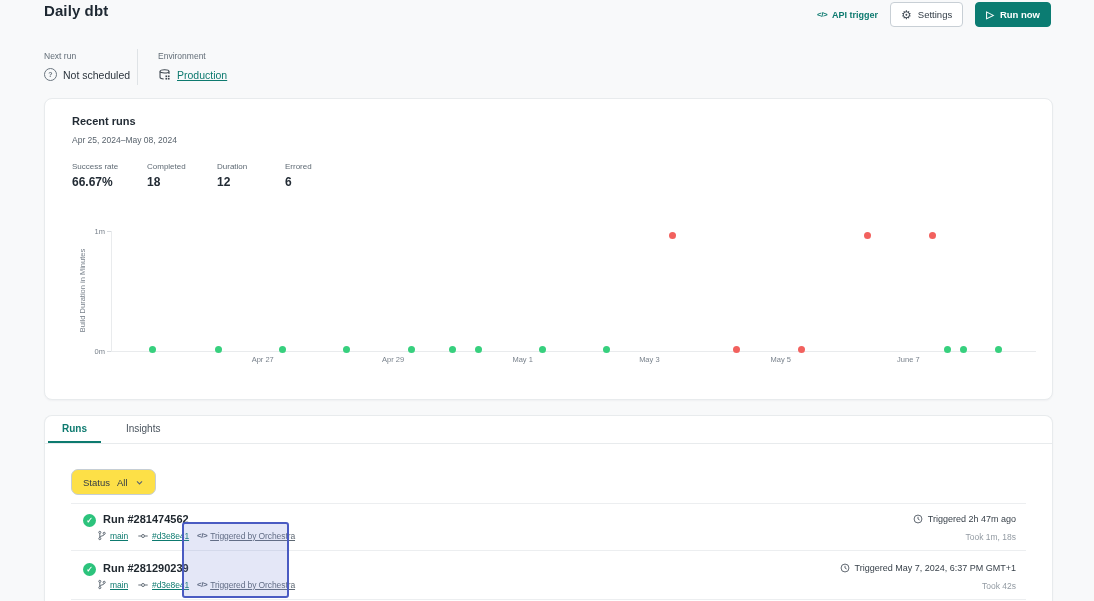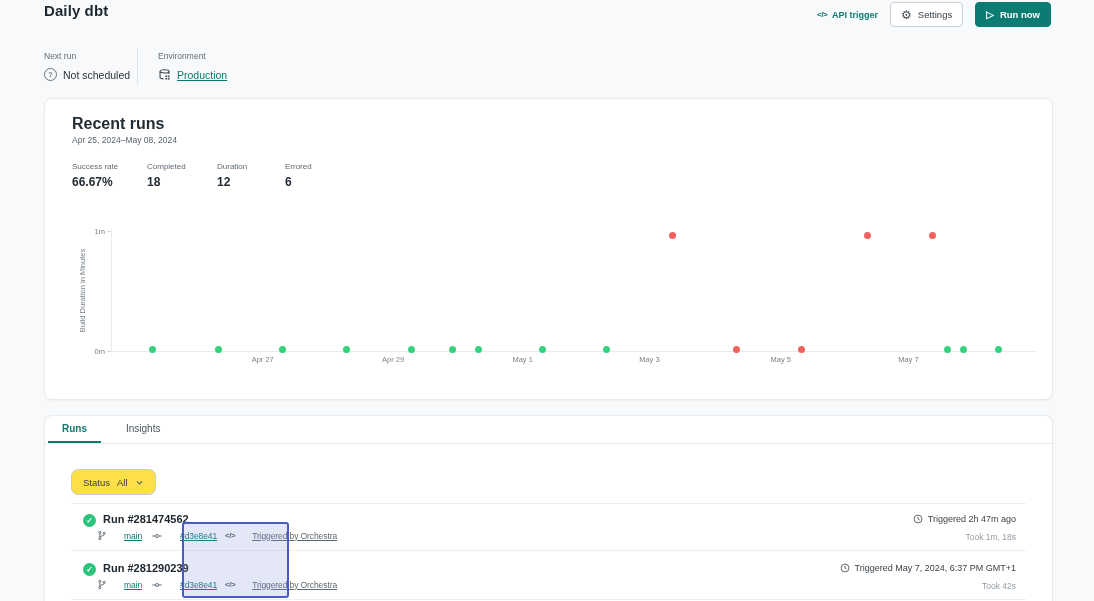--- a/index.html
+++ b/index.html
@@ -26,21 +26,21 @@
           border:1px solid #6b7680;border-radius:50%;font-size:7px;color:#6b7680;font-weight:700;}
   .meta-divider{left:137px;top:49px;width:1px;height:36px;background:#dfe3e6;}
   .env-link{color:#0d7a6f;text-decoration:underline;cursor:pointer;}
 
   
   .card{background:#ffffff;border:1px solid #e8ebed;border-radius:8px;box-shadow:0 1px 2px rgba(16,24,40,.04);}
   .card-recent{left:44px;top:98px;width:1007px;height:300px;}
   .card-runs{left:44px;top:415px;width:1007px;height:200px;border-bottom:none;border-radius:8px 8px 0 0;}
 
   
-  .recent-title{left:27px;top:16px;font-size:16px;font-weight:700;color:#232c35;}
+  .recent-title{left:27px;top:16px;font-size:11px;font-weight:700;color:#232c35;}
   .recent-range{left:27px;top:36px;font-size:8.5px;color:#59636d;}
   .stat{top:63px;}
   .stat .s-label{font-size:8px;color:#5f6a74;}
   .stat .s-value{margin-top:4px;font-size:12px;font-weight:700;color:#232c35;}
 
   
   .y-axis-line{left:66px;top:132px;width:1px;height:120px;background:#e9ebed;}
   .x-axis-line{left:66px;top:252px;width:925px;height:1px;background:#e9ebed;}
   .y-tick-label{width:28px;text-align:right;font-size:7.5px;color:#79828c;}
   .tickmark{width:4px;height:1px;background:#d6dade;}
@@ -61,21 +61,21 @@
                font-size:9.5px;color:#323c46;cursor:pointer;}
   .list-top-divider{left:26px;top:87px;width:955px;height:1px;background:#eceef0;}
 
   
   .run-row{left:0;width:100%;height:49px;cursor:pointer;}
   .row-divider{left:26px;right:26px;top:39px;height:1px;background:#eceef0;}
   .check-bubble{left:38px;top:3px;width:13px;height:13px;border-radius:50%;background:#2cc37c;color:#fff;
                 display:flex;align-items:center;justify-content:center;font-size:8px;font-weight:700;}
   .run-title{left:58px;top:2px;font-size:11px;font-weight:700;color:#20282f;}
   .subrow{left:52px;top:19px;display:flex;align-items:center;font-size:8.5px;letter-spacing:-.1px;}
-  .subrow .grp{display:flex;align-items:center;gap:17px;}
+  .subrow .grp{display:flex;align-items:center;gap:3px;}
   .sub-link{color:#0d7a6f;text-decoration:underline;}
   .trigger-link{color:#5e6873;text-decoration:underline;}
   .sub-icon{color:#5b6570;display:inline-flex;}
   .gap-a{margin-left:9px;} .gap-b{margin-left:8px;}
   .row-right-1{right:36px;top:3px;display:flex;align-items:center;gap:5px;font-size:9px;color:#39424b;white-space:nowrap;}
   .row-right-2{right:36px;top:21px;font-size:8.5px;color:#939ba3;}
 
   
   .highlight-overlay{left:137px;top:106px;width:107px;height:76px;background:rgba(122,136,214,.20);
                      border:2px solid #4a5bc2;border-radius:3px;z-index:5;box-sizing:border-box;}
@@ -154,21 +154,21 @@
       <div class="abs tickmark" style="left:62px;top:132px"></div>
       <div class="abs tickmark" style="left:62px;top:252px"></div>
       <div class="abs y-axis-line"></div>
       <div class="abs x-axis-line"></div>
 
     <div class="x-tick" style="left: 217.7px;">Apr 27</div>
         <div class="x-tick" style="left: 348.125px;">Apr 29</div>
         <div class="x-tick" style="left: 477.625px;">May 1</div>
         <div class="x-tick" style="left: 604.35px;">May 3</div>
         <div class="x-tick" style="left: 735.7px;">May 5</div>
-        <div class="x-tick" style="left: 863.35px;">May 7</div>
+        <div class="x-tick" style="left: 863.35px;">June 7</div>
         <div class="dot" style="left: 104.125px; top: 247.3px; background: rgb(55, 208, 126);"></div>
         <div class="dot" style="left: 169.8px; top: 247.3px; background: rgb(55, 208, 126);"></div>
         <div class="dot" style="left: 233.625px; top: 247.3px; background: rgb(55, 208, 126);"></div>
         <div class="dot" style="left: 298.375px; top: 247.3px; background: rgb(55, 208, 126);"></div>
         <div class="dot" style="left: 363.125px; top: 247.3px; background: rgb(55, 208, 126);"></div>
         <div class="dot" style="left: 403.825px; top: 247.3px; background: rgb(55, 208, 126);"></div>
         <div class="dot" style="left: 429.725px; top: 247.3px; background: rgb(55, 208, 126);"></div>
         <div class="dot" style="left: 493.55px; top: 247.3px; background: rgb(55, 208, 126);"></div>
         <div class="dot" style="left: 558.3px; top: 247.3px; background: rgb(55, 208, 126);"></div>
         <div class="dot" style="left: 623.975px; top: 133.3px; background: rgb(242, 97, 94);"></div>

